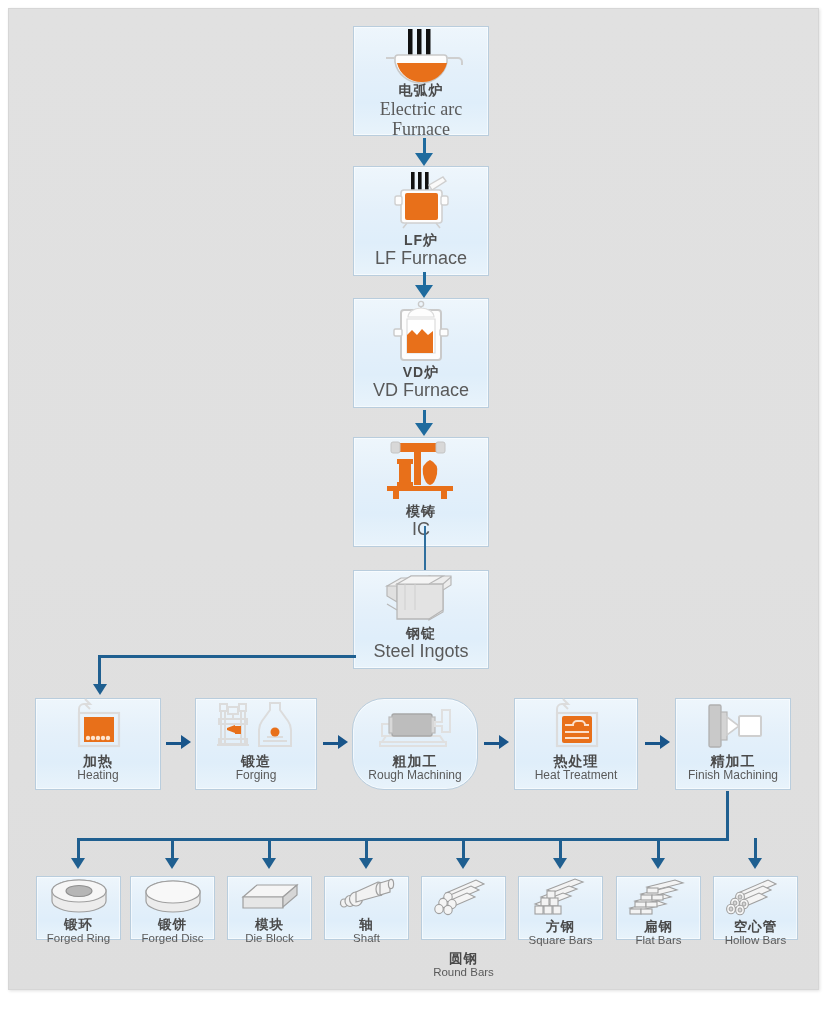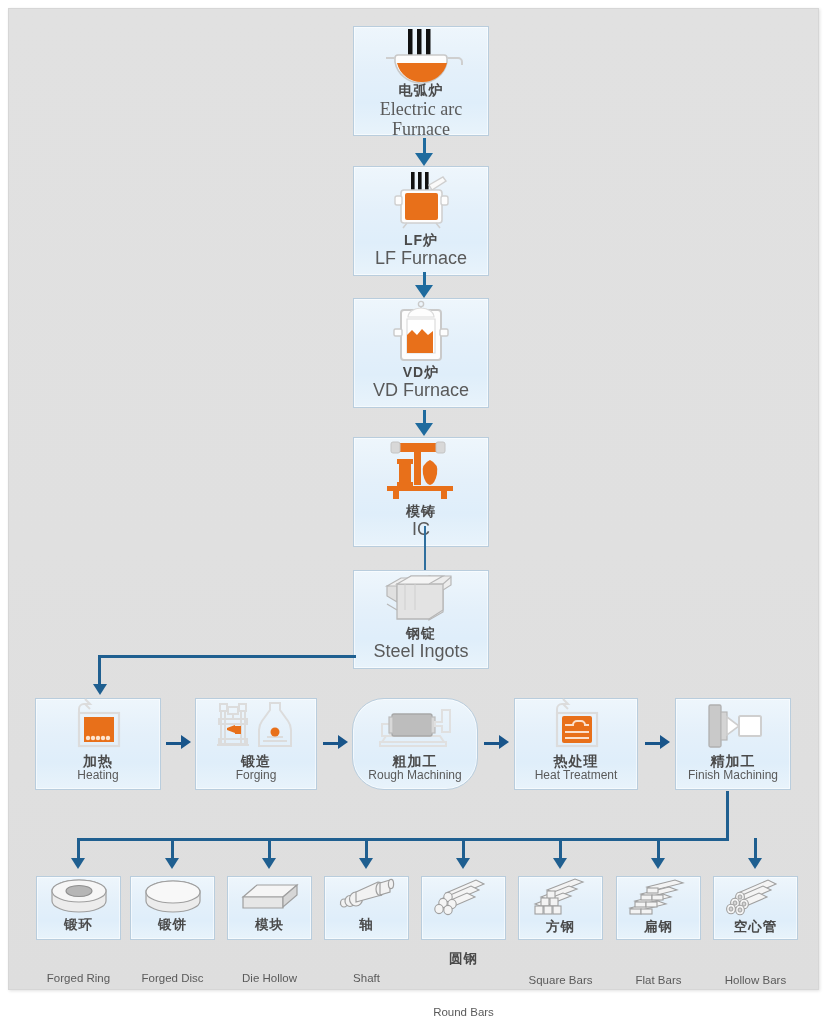--- a/index.html
+++ b/index.html
@@ -58,21 +58,21 @@
   .mid .en{font-size:12px;}
   #m-heat  {left:35px; width:126px;}
   #m-forge {left:195px;width:122px;}
   #m-rough {left:352px;width:126px;border-radius:32px;}
   #m-heat2 {left:514px;width:124px;}
   #m-finish{left:675px;width:116px;}
 
   
   .prod{top:876px;height:64px;width:85px;}
   .prod .cn{font-size:13.5px;}
-  .prod .en{font-size:11.5px;margin-top:40px;}
+  .prod .en{font-size:11.5px;}
   #p1{left:36px;}
   #p2{left:130px;}
   #p3{left:227px;}
   #p4{left:324px;}
   #p5{left:421px;gap:32px;}
   #p6{left:518px;}
   #p7{left:616px;}
   #p8{left:713px;}
 
   
@@ -416,21 +416,21 @@
   <div class="node prod" id="p3">
     <div class="art">
       <svg width="62" height="40" viewBox="0 0 62 40">
         <path d="M4 20 l14 -12 h40 l-14 12 z" fill="#f5f5f5" stroke="#9f9f9f" stroke-width="1.2"></path>
         <path d="M4 20 h40 v11 h-40 z" fill="#e6e6e6" stroke="#9f9f9f" stroke-width="1.2"></path>
         <path d="M44 20 l14 -12 v10 l-14 12 z" fill="#d6d6d6" stroke="#9f9f9f" stroke-width="1.2"></path>
       </svg>
     </div>
     <div class="cap">
       <span class="cn">模块</span>
-      <span class="en">Die Hollow</span>
+      <span class="en">Die Block</span>
     </div>
   </div>
 
   <div class="node prod" id="p4">
     <div class="art">
       <svg width="64" height="40" viewBox="0 0 64 40">
         <g fill="#f2f2f2" stroke="#9f9f9f" stroke-width="1.2">
           <path d="M6 27 l4 -4 l7 0 l-4 4 z"></path>
           <ellipse cx="9" cy="26" rx="3.5" ry="4"></ellipse>
           <ellipse cx="15" cy="24" rx="5" ry="5.5"></ellipse>

